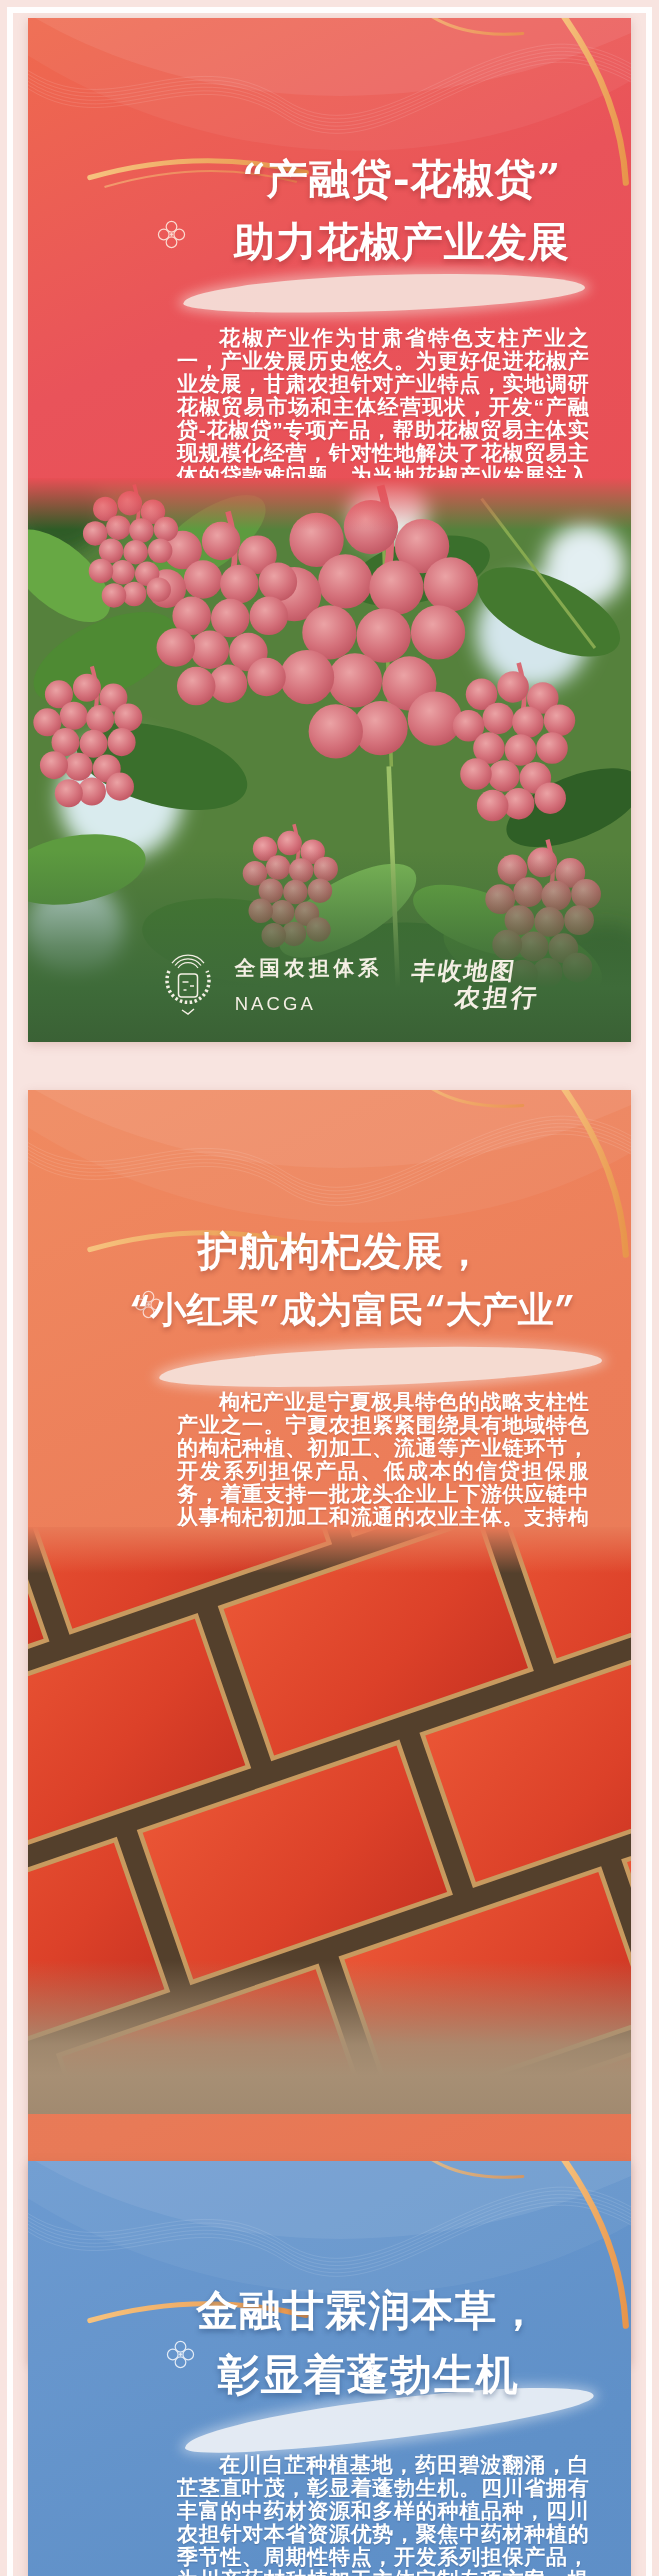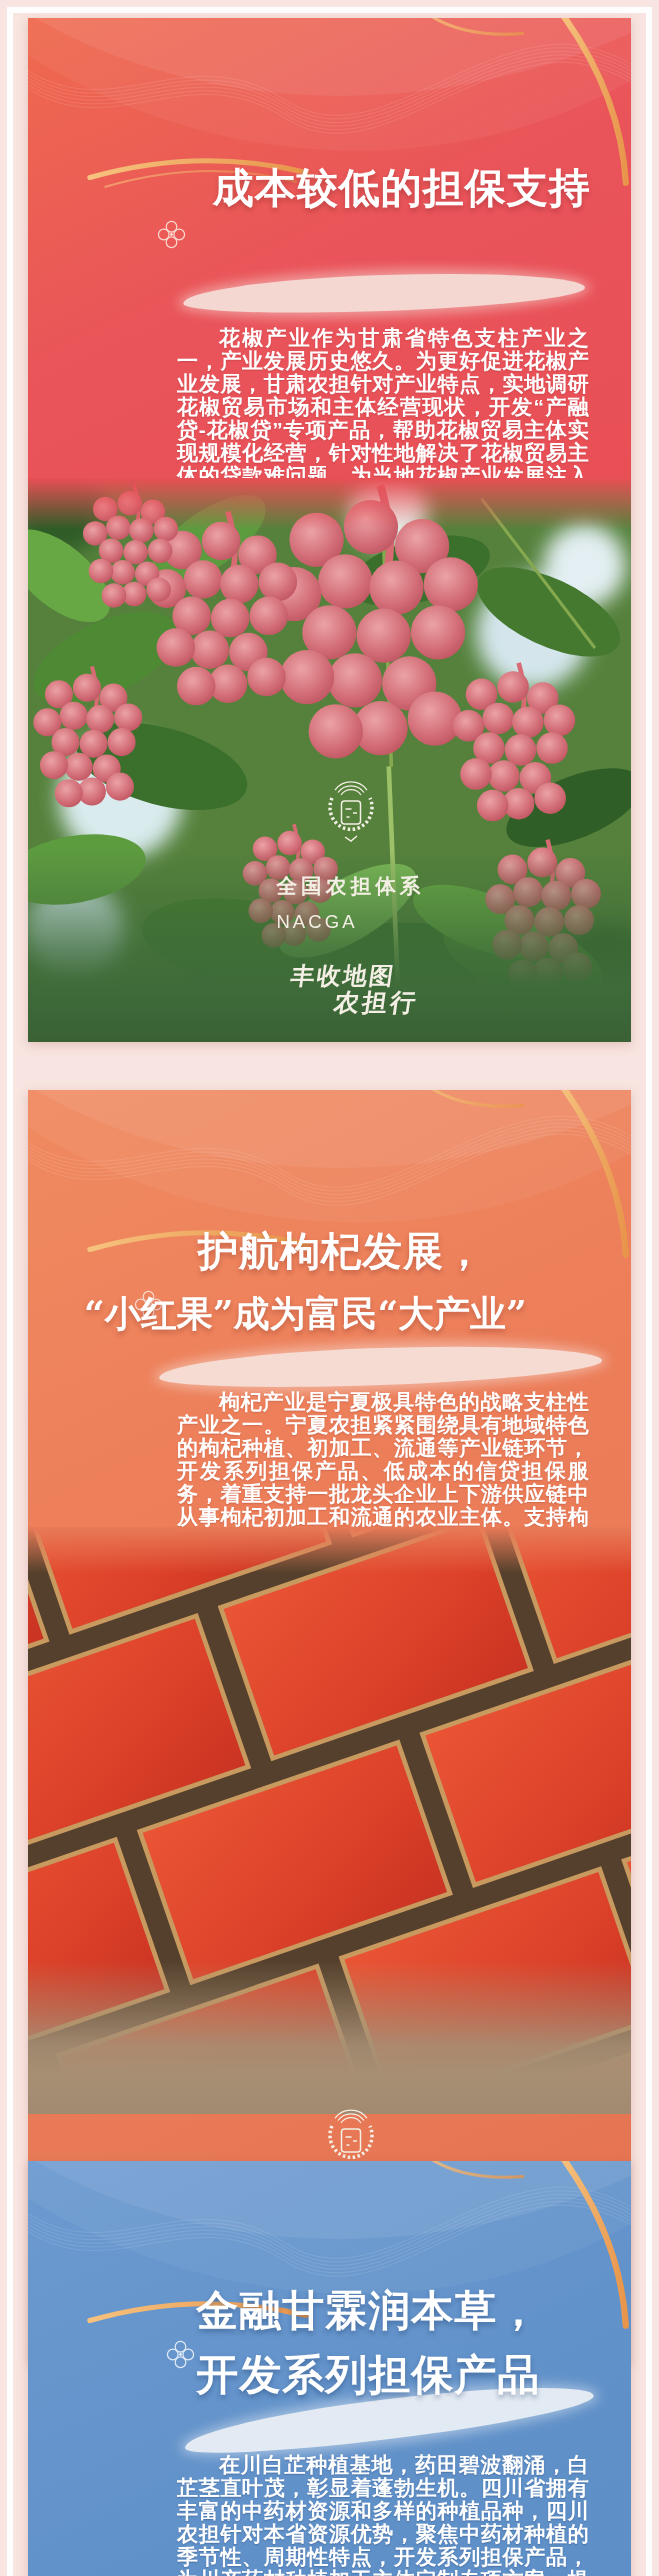--- a/index.html
+++ b/index.html
@@ -18,42 +18,42 @@
   .c3-clover{left:138px;top:179px;}
   .title-wrap{position:absolute;left:0;right:15.5px;color:#fff;}
   .card1 .title-wrap{top:135px;text-align:center;padding-left:160px;}
   .card2 .title-wrap{top:135px;text-align:left;}
   .card3 .title-wrap{top:123px;text-align:center;padding-left:98px;padding-right:5.2px;}
   .title-line{margin:0;font-weight:800;font-family:"DejaVu Serif","Liberation Serif",serif;
     text-shadow:0 2.6px 5.2px rgba(90,20,20,.28);letter-spacing:1px;line-height:1.3;}
   .card1 .tl1{font-size:41px;}
   .card1 .tl2{font-size:41px;margin-top:9.3px;}
   .card2 .tl1{font-size:40px;padding-left:170px;}
-  .card2 .tl2{font-size:36px;margin-top:13.4px;padding-left:56px;letter-spacing:0;}
+  .card2 .tl2{font-size:36px;margin-top:13.4px;padding-left:101px;letter-spacing:0;font-family:Liberation Mono, monospace;}
   .card3 .title-line{text-shadow:0 2.6px 5.2px rgba(20,45,90,.35);}
   .card3 .tl1{font-size:42px;}
   .card3 .tl2{font-size:42px;margin-top:9.3px;}
   .brush{position:absolute;background:#f6e3dc;opacity:.92;border-radius:48% 52% 50% 50%/60% 55% 45% 40%;
     box-shadow:0 0 11.3px 5.2px rgba(246,227,220,.55);}
   .c1-brush{top:257px;left:155px;width:402px;height:36px;transform:rotate(-2deg);}
   .c2-brush{top:258px;left:131px;width:443px;height:37px;transform:rotate(-2deg);}
   .c3-brush{top:238px;left:155px;width:412px;height:40px;transform:rotate(-7deg);background:#eef2f7;
     box-shadow:0 0 11.3px 5.2px rgba(238,242,247,.5);}
   .body-text{position:absolute;left:149px;right:42px;margin:0;color:#fff;font-size:21px;line-height:23px;
     text-align:justify;text-indent:2em;letter-spacing:0.3px;font-weight:700;
     text-shadow:0 1px 1.5px rgba(110,30,30,.22);}
   .card1 .body-text{top:308px;}
   .card2 .body-text{top:300px;}
   .card3 .body-text{top:292px;text-shadow:0 1px 1.5px rgba(25,50,95,.3);}
   .photo{position:absolute;left:0;right:0;}
   .p1{top:460px;height:564px;}
   .p2{top:437px;height:587px;}
   .photo svg{display:block;width:100%;height:100%;}
   .card-footer{position:absolute;left:0;right:0;display:flex;align-items:center;justify-content:center;
-    gap:30px;color:#f4efe4;padding-left:42px;flex-direction:column;}
+    gap:19px;color:#f4efe4;padding-left:42px;}
   .card1 .card-footer{bottom:27px;}
   .card2 .card-footer{bottom:18.5px;}
   .emblem{width:56px;height:62px;flex:0 0 auto;}
   .nacga-text .cn{font-size:20.6px;font-weight:700;letter-spacing:4.1px;}
   .nacga-text .en{font-size:18.5px;font-weight:400;letter-spacing:3.1px;margin-top:11px;}
   .harvest{transform:skewX(-8deg);font-weight:900;line-height:1.05;margin-left:8.2px;}
   .harvest .hl1{font-size:24px;letter-spacing:2.1px;}
   .harvest .hl2{font-size:25px;letter-spacing:3.1px;padding-left:47px;margin-top:1px;}
 </style>
 </head>
@@ -90,21 +90,22 @@
         <circle cx="30" cy="14" r="11"></circle>
           <circle cx="46" cy="30" r="11"></circle>
         <circle cx="30" cy="46" r="11"></circle>
           <circle cx="14" cy="30" r="11"></circle>
       </g>
         <circle cx="30" cy="30" r="3" fill="currentColor"></circle>
     </svg>
 
     <div class="brush c1-brush"></div>
     <div class="title-wrap">
-      <h2 class="title-line tl2">成本较低的担保支持</h2>
+      <h2 class="title-line tl1">“产融贷-花椒贷”</h2>
+      <h2 class="title-line tl2">助力花椒产业发展</h2>
     </div>
 
     <p class="body-text">花椒产业作为甘肃省特色支柱产业之一，产业发展历史悠久。为更好促进花椒产业发展，甘肃农担针对产业特点，实地调研花椒贸易市场和主体经营现状，开发“产融贷-花椒贷”专项产品，帮助花椒贸易主体实现规模化经营，针对性地解决了花椒贸易主体的贷款难问题，为当地花椒产业发展注入活力。</p>
 
     <div class="photo p1">
       <svg viewBox="0 0 1170 1095" preserveAspectRatio="none">
         <defs>
           <radialGradient id="c1be" cx=".4" cy=".35" r=".8">
             <stop offset="0" stop-color="#eba3a5"></stop>
               <stop offset=".55" stop-color="#d4707a"></stop>
@@ -342,21 +343,21 @@
           <circle cx="46" cy="30" r="11"></circle>
         <circle cx="30" cy="46" r="11"></circle>
           <circle cx="14" cy="30" r="11"></circle>
       </g>
         <circle cx="30" cy="30" r="3" fill="currentColor"></circle>
     </svg>
 
     <div class="brush c3-brush"></div>
     <div class="title-wrap">
       <h2 class="title-line tl1">金融甘霖润本草，</h2>
-      <h2 class="title-line tl2">开发系列担保产品</h2>
+      <h2 class="title-line tl2">彰显着蓬勃生机</h2>
     </div>
 
     <p class="body-text">在川白芷种植基地，药田碧波翻涌，白芷茎直叶茂，彰显着蓬勃生机。四川省拥有丰富的中药材资源和多样的种植品种，四川农担针对本省资源优势，聚焦中药材种植的季节性、周期性特点，开发系列担保产品，为川产药材种植加工主体定制专项方案，提供快速审批、成本较低的担保支持，为全省中药材产业发展注入“农担动力”。</p>
 
   </section>
 
   <div class="frame"></div>
 </div>
 
 

